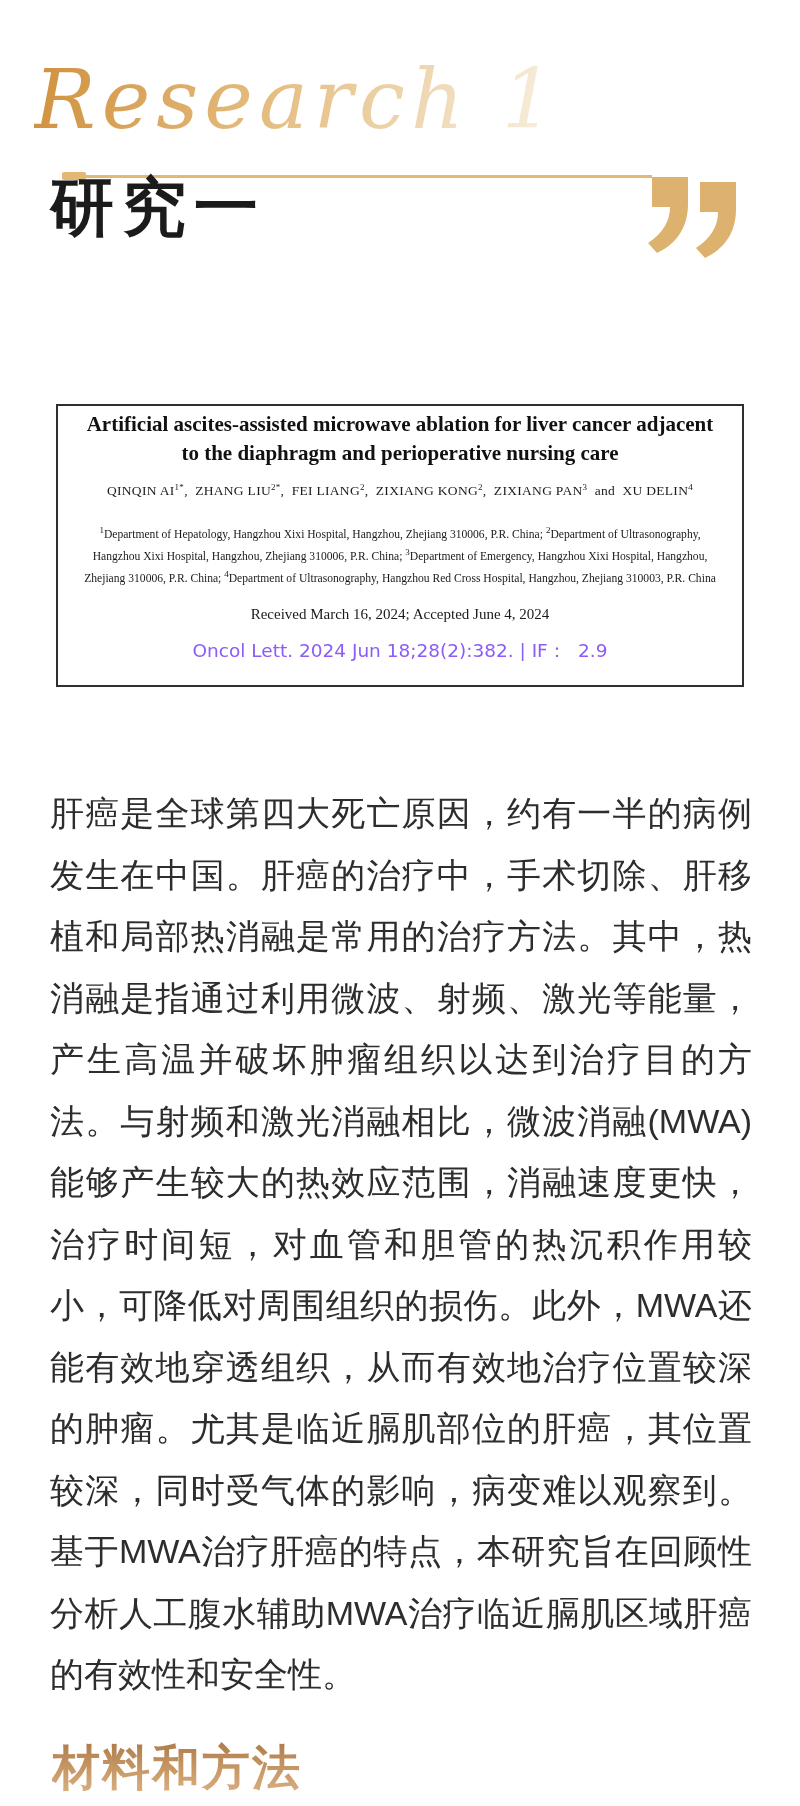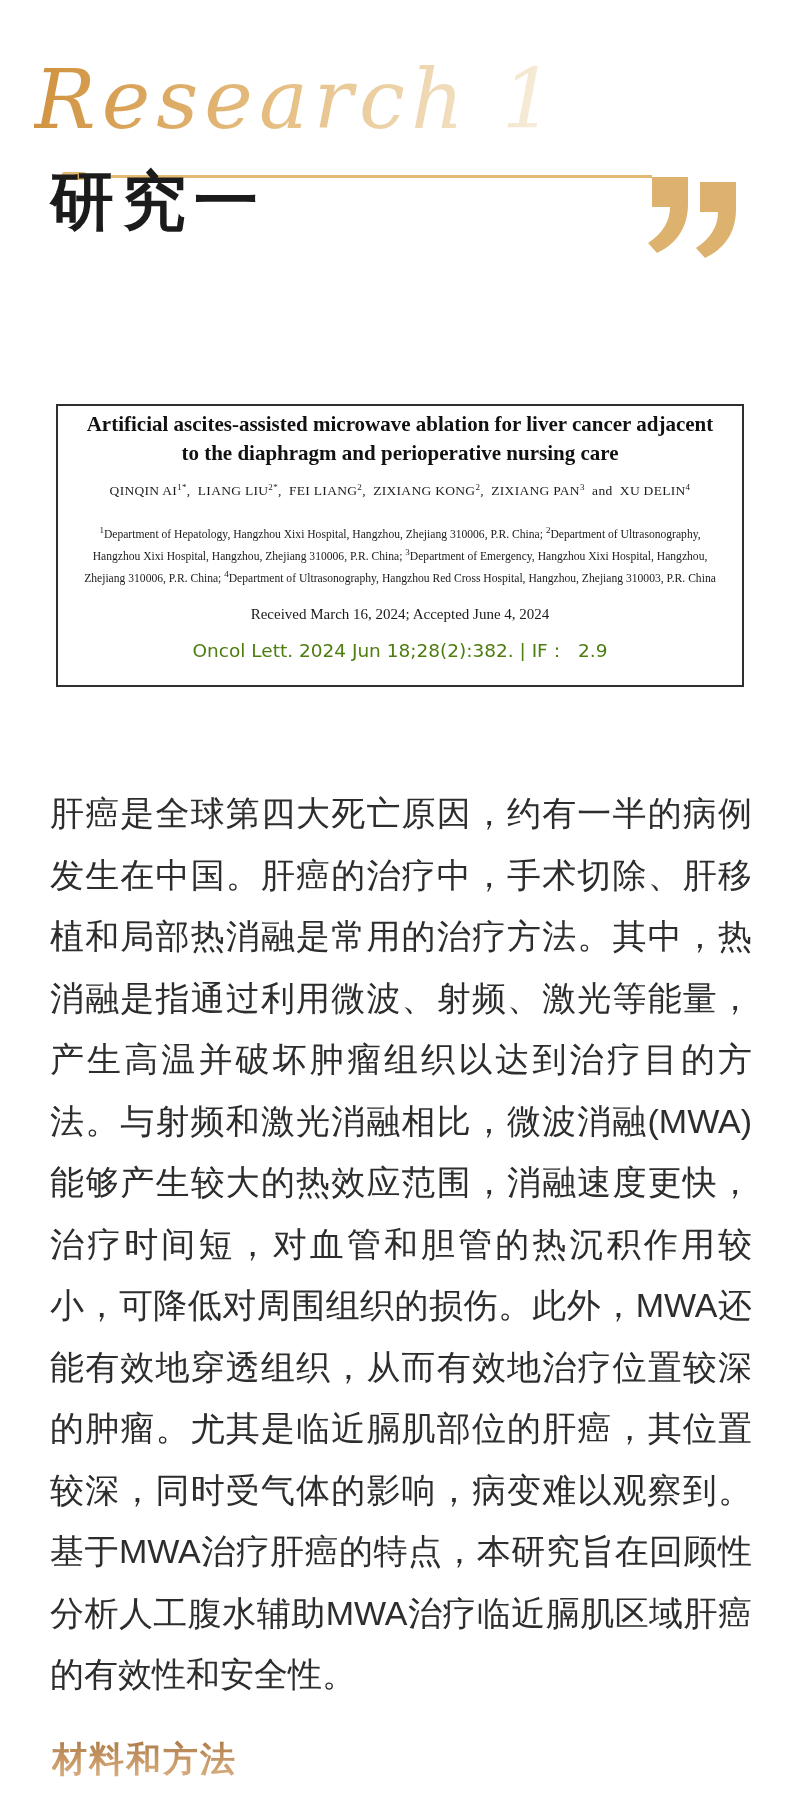--- a/index.html
+++ b/index.html
@@ -48,21 +48,21 @@
   .quote-wrap {
     position: absolute;
     left: 648px;
     top: 177px;
     width: 92px;
     height: 82px;
   }
   .cn-title {
     position: absolute;
     left: 50px;
-    top: 158px;
+    top: 164px;
     font-family: "Liberation Serif", serif;
     font-weight: 700;
     font-size: 64px;
     letter-spacing: 8px;
     color: #1b1b1b;
   }
 
   
   .paper-box {
     position: absolute;
@@ -103,21 +103,21 @@
   .paper-received {
     margin-top: 16px;
     font-family: "Liberation Serif", serif;
     font-size: 15px;
     color: #1a1a1a;
   }
   .paper-citation {
     margin-top: 15px;
     font-family: "DejaVu Sans", sans-serif;
     font-size: 18.5px;
-    color: #4d7c0f;
+    color: #8b5cf6;
   }
 
   
   .body-paragraph {
     position: absolute;
     left: 50px;
     top: 783px;
     width: 702px;
     font-family: Liberation Sans, sans-serif;
     font-size: 34px;
@@ -126,21 +126,21 @@
     text-align: justify;
   }
 
   
   .section-title {
     position: absolute;
     left: 52px;
     top: 1736px;
     font-family: "Liberation Serif", serif;
     font-weight: 700;
-    font-size: 35px;
+    font-size: 48px;
     letter-spacing: 2px;
     background: linear-gradient(180deg, #a87645 0%, #c99a68 55%, #ddb486 100%);
     -webkit-background-clip: text;
     background-clip: text;
     color: transparent;
   }
 </style>
 </head>
 <body>
 
@@ -155,21 +155,21 @@
     <svg width="92" height="82" viewBox="0 0 92 82" xmlns="http://www.w3.org/2000/svg">
       <path d="M 4 0 L 40 0 L 40 27 C 40 49 30 66 9 76 L 0 66 C 15 56 22 44 22 30 L 4 30 Z" fill="#ddb26e"></path>
       <path d="M 52 5 L 88 5 L 88 32 C 88 54 78 71 57 81 L 48 71 C 63 61 70 49 70 35 L 52 35 Z" fill="#ddb26e"></path>
     </svg>
   </div>
 
   <h1 class="cn-title">研究一</h1>
 
   <div class="paper-box">
     <div class="paper-title">Artificial ascites-assisted microwave ablation for liver cancer adjacent to the diaphragm and perioperative nursing care</div>
-    <div class="paper-authors"><span>QINQIN AI</span><sup>1*</sup>,&nbsp; <span>LIANG LIU</span><sup>2*</sup>,&nbsp; <span>FEI LIANG</span><sup>2</sup>,&nbsp; <span>ZIXIANG KONG</span><sup>2</sup>,&nbsp; <span>ZIXIANG PAN</span><sup>3</sup>&nbsp; and&nbsp; <span>XU DELIN</span><sup>4</sup></div>
+    <div class="paper-authors"><span>QINQIN AI</span><sup>1*</sup>,&nbsp; <span>ZHANG LIU</span><sup>2*</sup>,&nbsp; <span>FEI LIANG</span><sup>2</sup>,&nbsp; <span>ZIXIANG KONG</span><sup>2</sup>,&nbsp; <span>ZIXIANG PAN</span><sup>3</sup>&nbsp; and&nbsp; <span>XU DELIN</span><sup>4</sup></div>
     <div class="paper-affiliations"><sup>1</sup>Department of Hepatology, Hangzhou Xixi Hospital, Hangzhou, Zhejiang 310006, P.R. China; <sup>2</sup>Department of Ultrasonography, Hangzhou Xixi Hospital, Hangzhou, Zhejiang 310006, P.R. China; <sup>3</sup>Department of Emergency, Hangzhou Xixi Hospital, Hangzhou, Zhejiang 310006, P.R. China; <sup>4</sup>Department of Ultrasonography, Hangzhou Red Cross Hospital, Hangzhou, Zhejiang 310003, P.R. China</div>
     <div class="paper-received">Received March 16, 2024;  Accepted June 4, 2024</div>
     <div class="paper-citation">Oncol Lett. 2024 Jun 18;28(2):382. | IF：&nbsp; 2.9</div>
   </div>
 
   <p class="body-paragraph">肝癌是全球第四大死亡原因，约有一半的病例发生在中国。肝癌的治疗中，手术切除、肝移植和局部热消融是常用的治疗方法。其中，热消融是指通过利用微波、射频、激光等能量，产生高温并破坏肿瘤组织以达到治疗目的方法。与射频和激光消融相比，微波消融(MWA)能够产生较大的热效应范围，消融速度更快，治疗时间短，对血管和胆管的热沉积作用较小，可降低对周围组织的损伤。此外，MWA还能有效地穿透组织，从而有效地治疗位置较深的肿瘤。尤其是临近膈肌部位的肝癌，其位置较深，同时受气体的影响，病变难以观察到。基于MWA治疗肝癌的特点，本研究旨在回顾性分析人工腹水辅助MWA治疗临近膈肌区域肝癌的有效性和安全性。</p>
 
   <h2 class="section-title">材料和方法</h2>
 
 </div>

